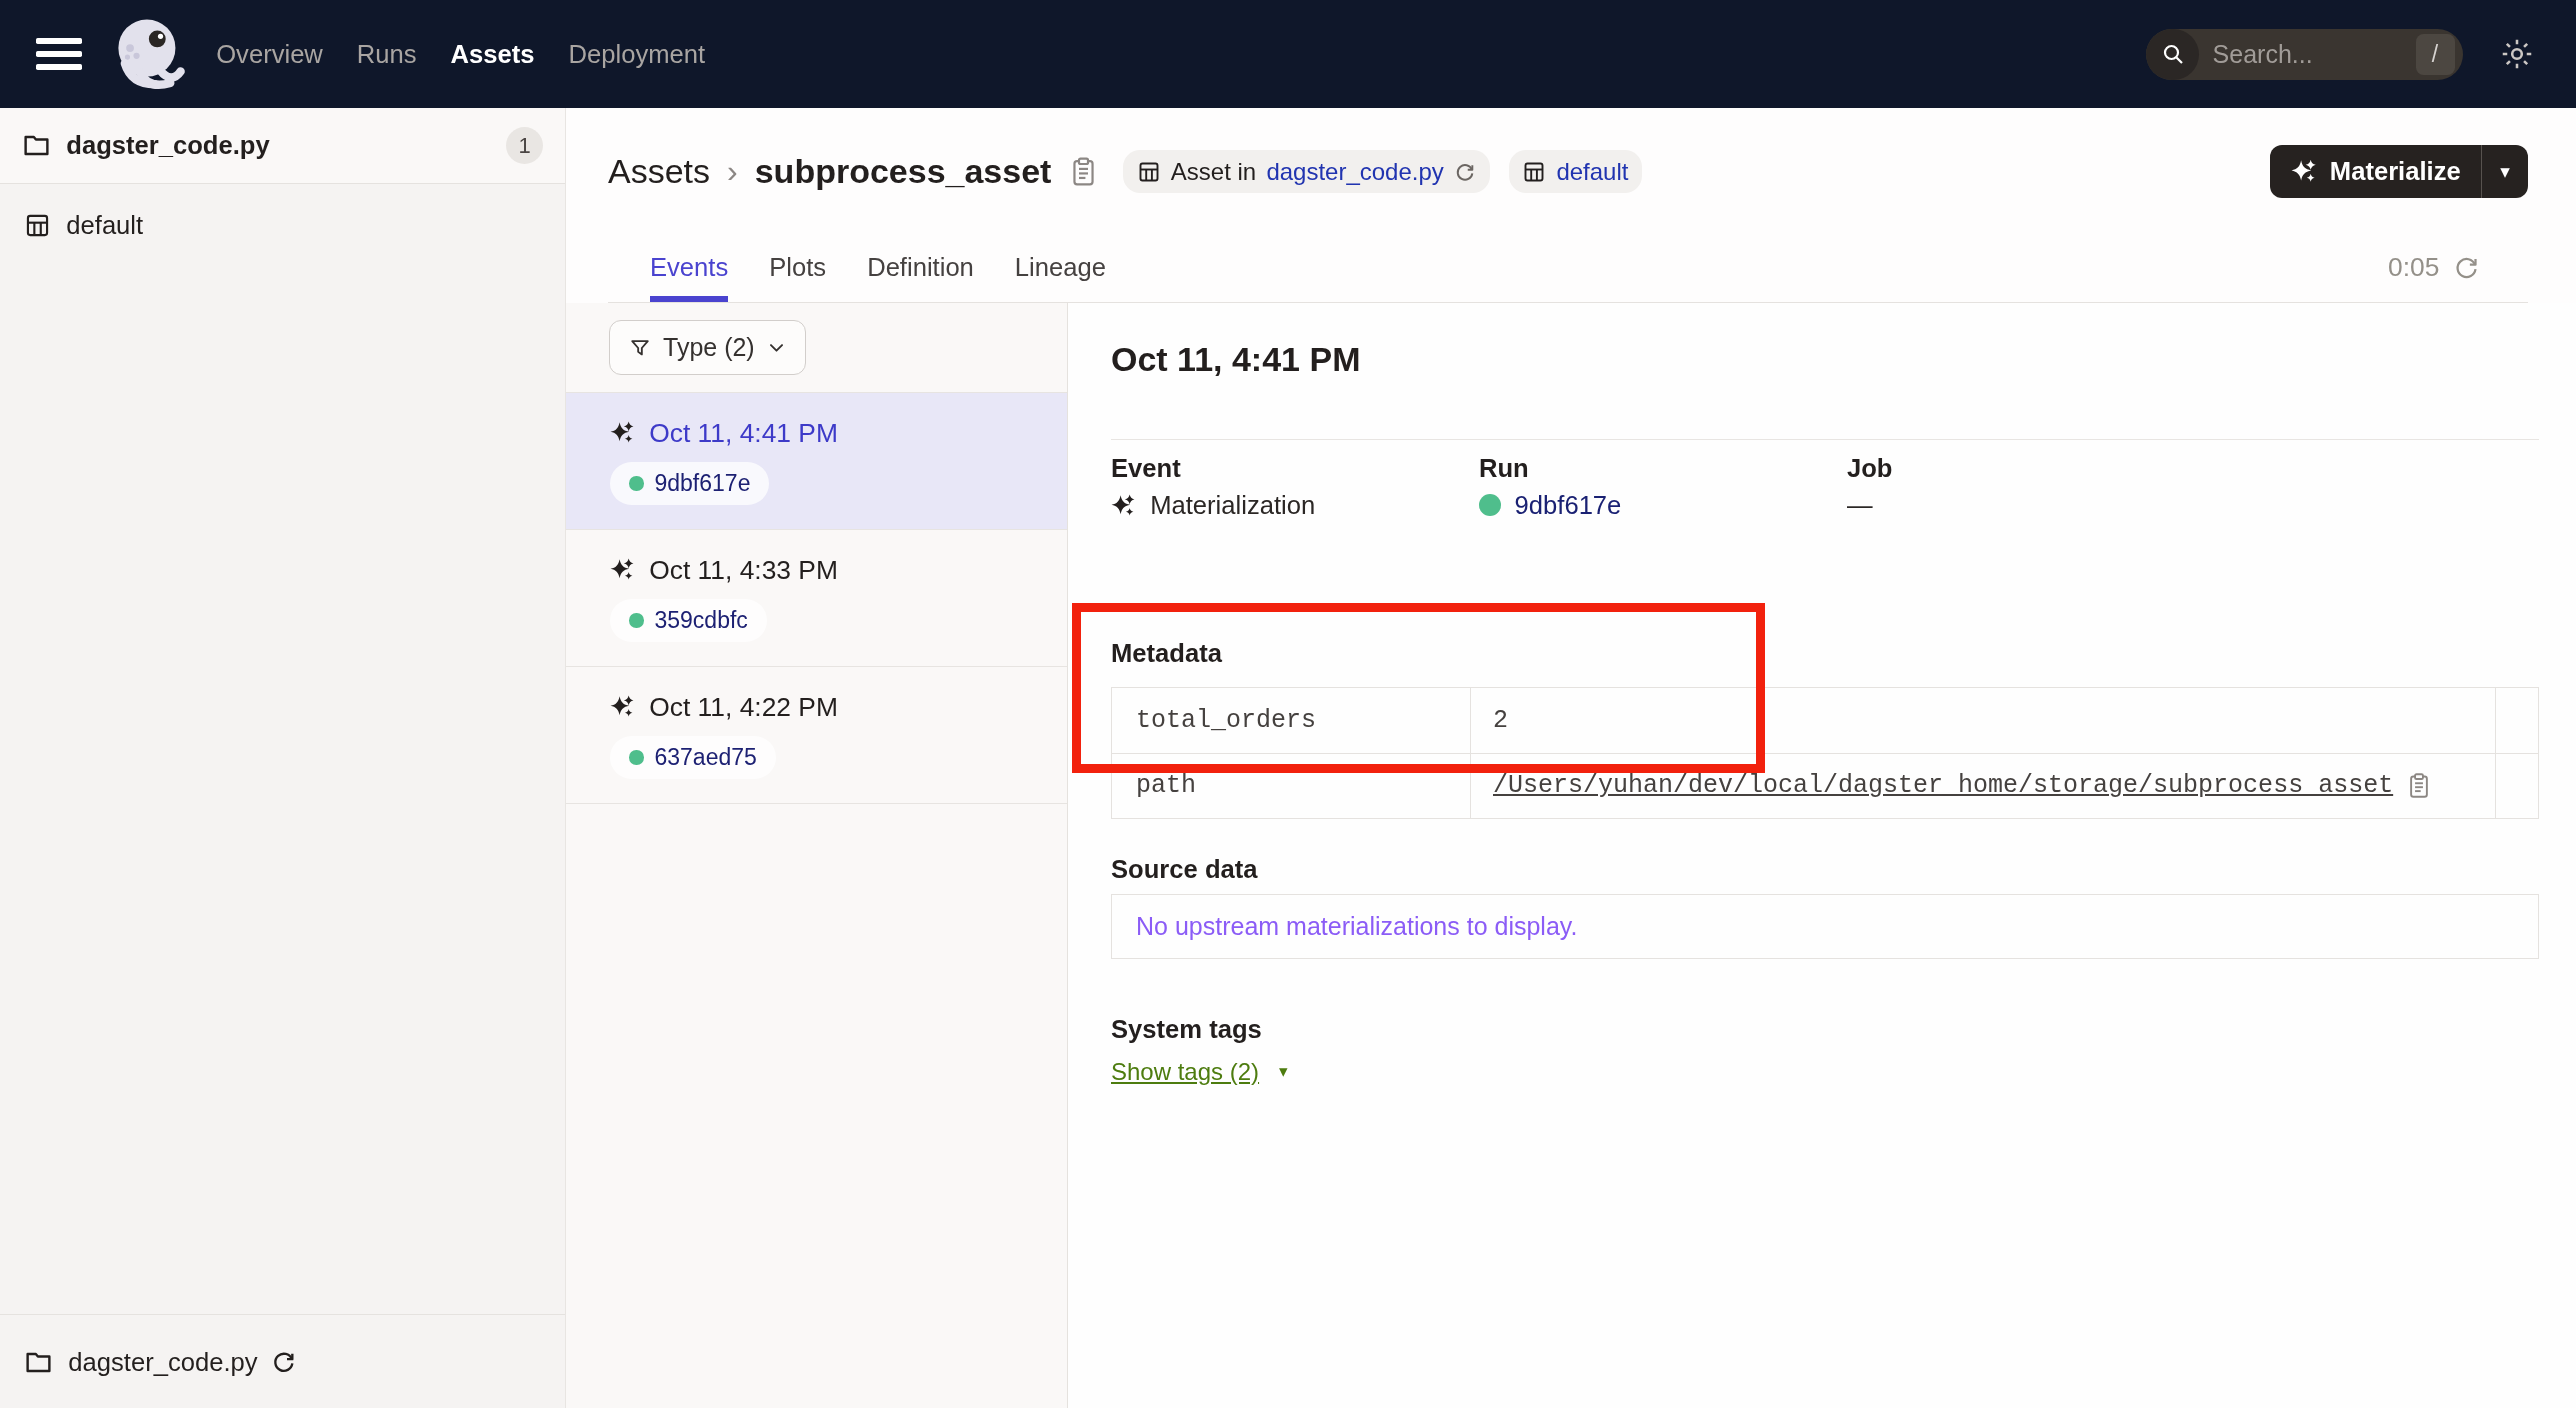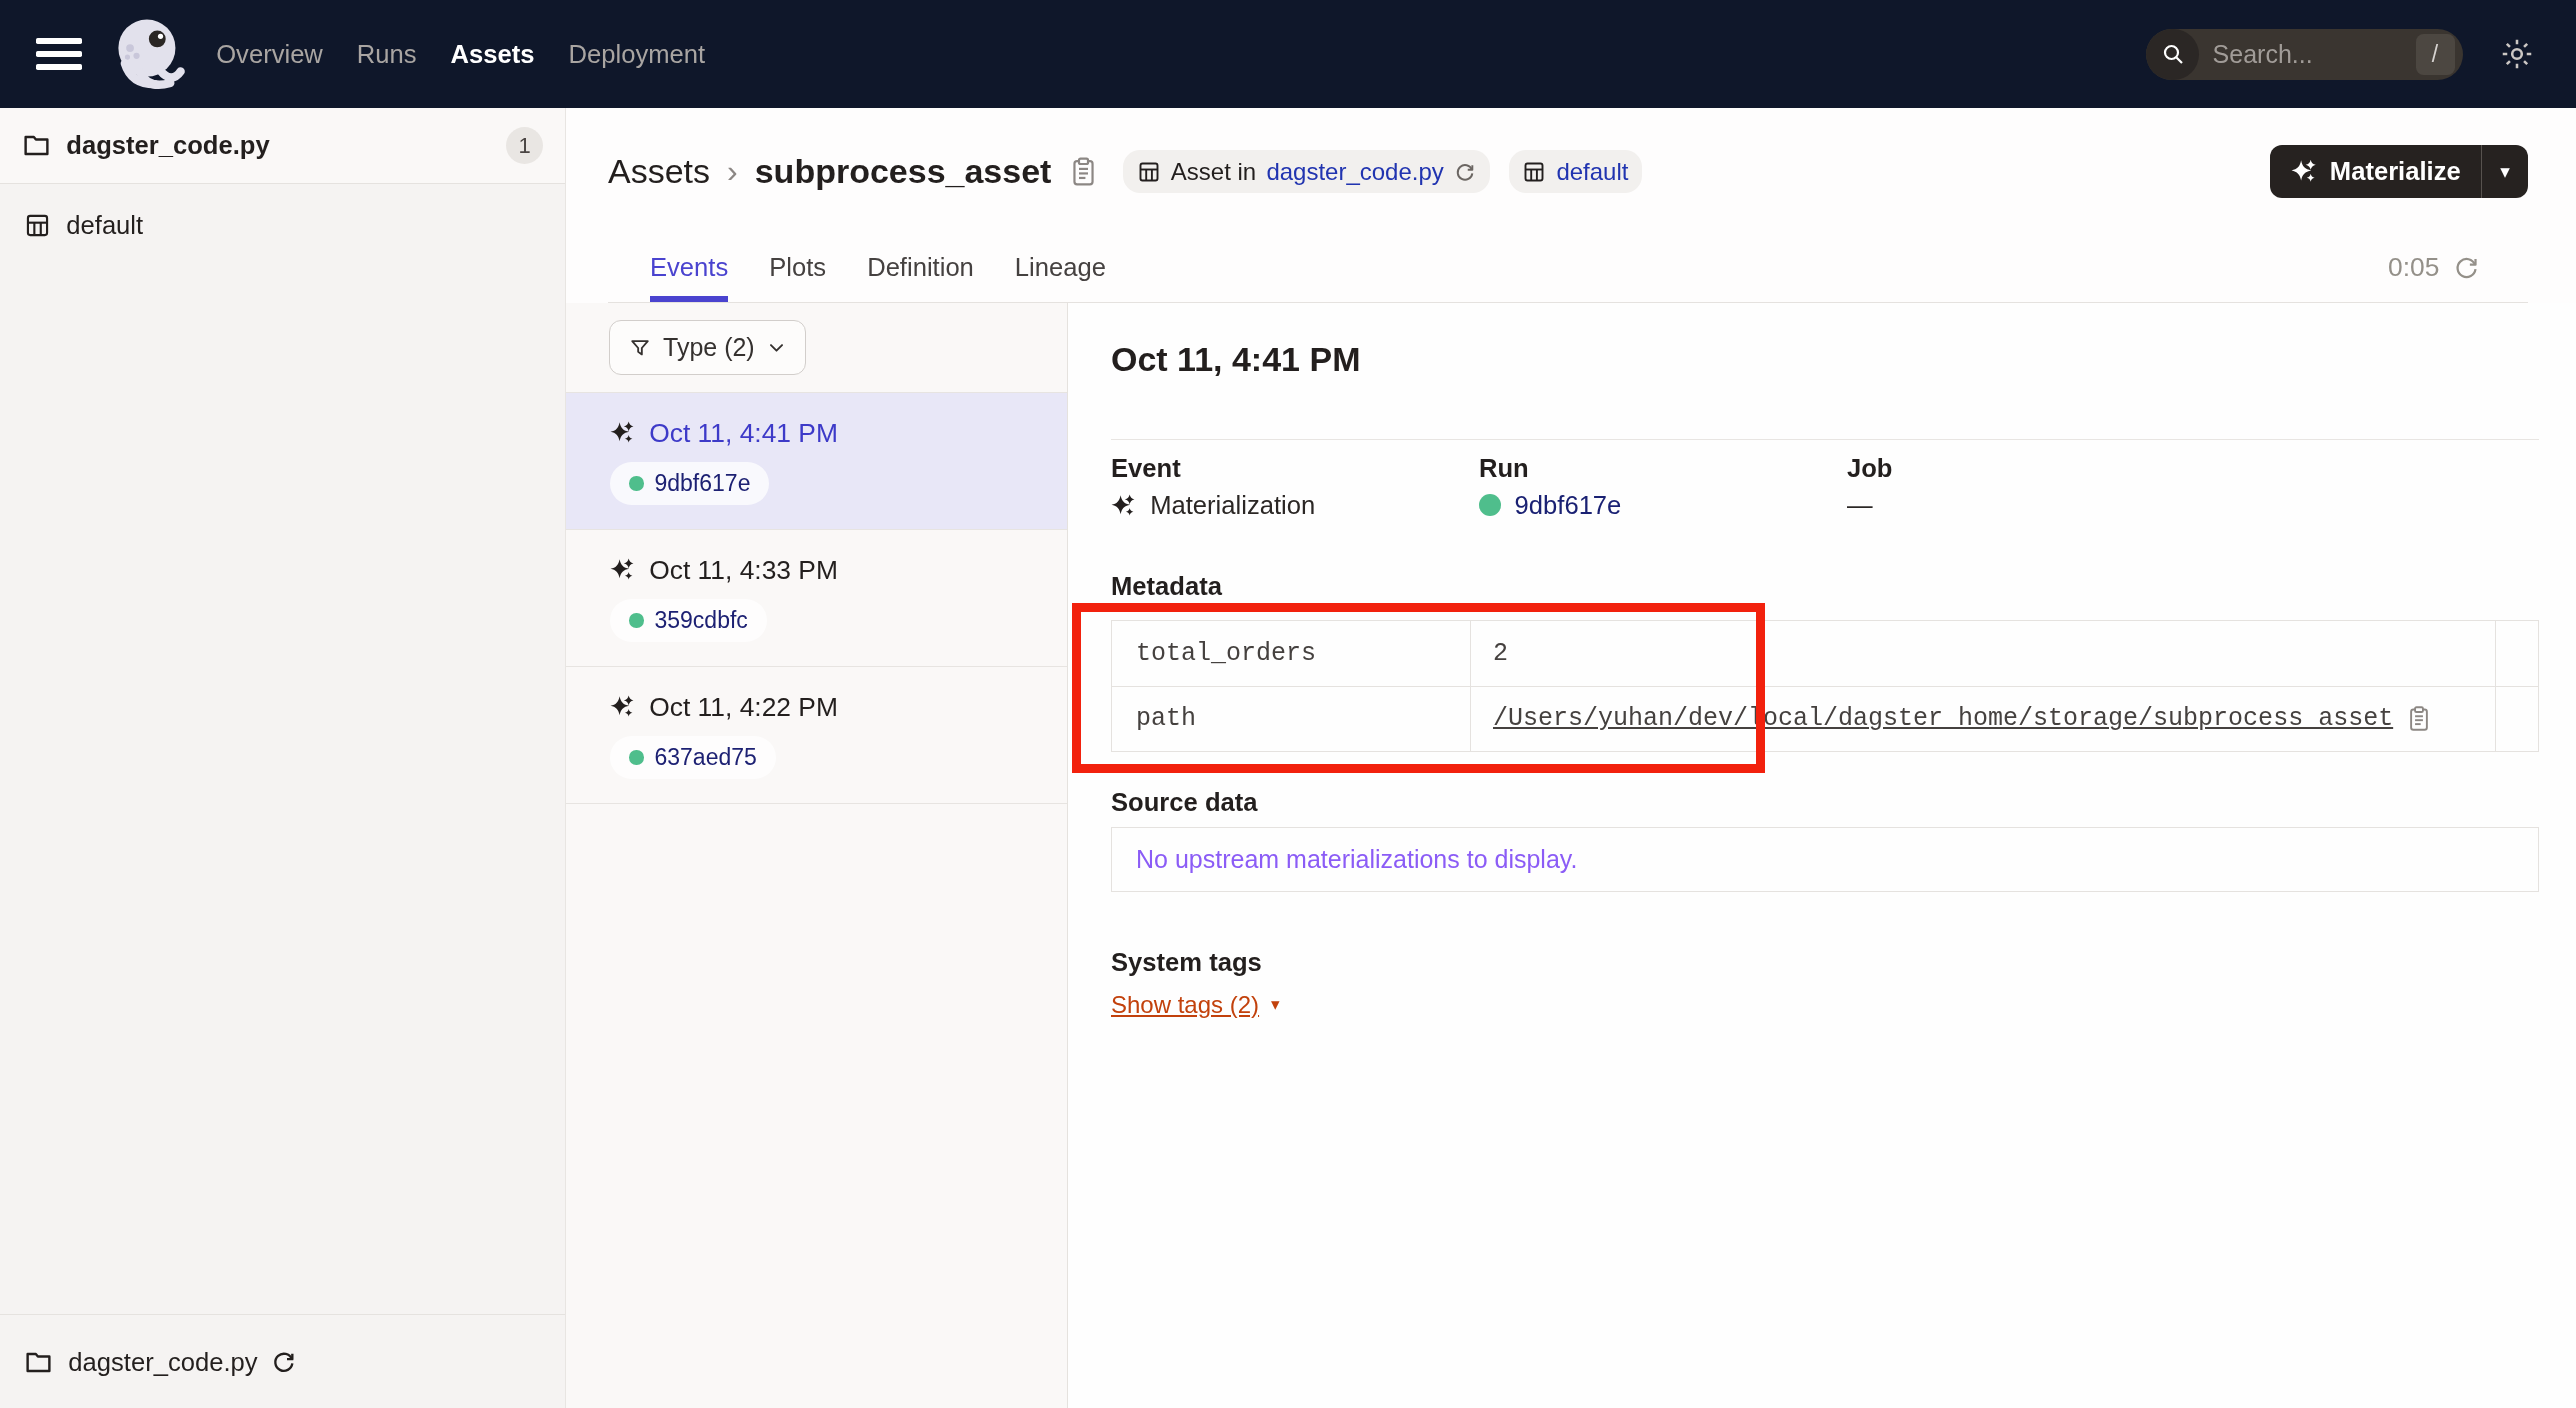--- a/index.html
+++ b/index.html
@@ -73,34 +73,34 @@
 
   .details-col { flex:1; background:#fefefe; padding:37px 37px 0 43px; min-width:0; }
   .d-heading { font-size:34px; font-weight:700; }
   .d-hr { border:none; border-top:0.9px solid #e8e5e2; margin-top:60px; margin-bottom:13.6px; }
   .fields { display:grid; grid-template-columns:368px 368px 1fr; }
   .f-label { font-size:25.6px; font-weight:700; }
   .f-value { margin-top:4px; display:flex; align-items:center; gap:13.6px; font-size:25.6px; color:#2b2725; height:37px; }
   .run-dot { width:22px; height:22px; border-radius:50%; background:#4fbe8c; }
   .run-link { color:#1a2173; cursor:pointer; }
   .sec-title { font-size:25.6px; font-weight:700; }
-  .meta-title { margin-top:48px; }
+  .meta-title { margin-top:115px; }
   .meta-table { margin-top:19px; border:0.9px solid #e5e2df; }
   .meta-row { display:grid; grid-template-columns:358px 1fr 43px; height:65px; }
   .meta-row + .meta-row { border-top:0.9px solid #e5e2df; }
   .meta-key, .meta-val { display:flex; align-items:center; font-family:"Liberation Mono", monospace; font-size:25px; color:#45413f; }
   .meta-key { padding-left:24px; }
   .meta-val { border-left:0.9px solid #e5e2df; padding-left:22px; }
   .meta-actions { border-left:0.9px solid #e5e2df; }
   .path-link { text-decoration:underline; cursor:pointer; color:#45413f; }
   .meta-copy { color:#8c8783; margin-left:13.6px; display:flex; cursor:pointer; }
   .src-title { margin-top:36px; }
   .src-box { margin-top:10.2px; border:0.9px solid #e5e2df; height:65px; display:flex; align-items:center; padding-left:24px; font-size:25px; color:#8b5cf6; }
   .tags-title { margin-top:56px; }
-  .show-tags { margin-top:13.6px; display:inline-flex; align-items:center; gap:12px; color:#c2410c; font-size:24px; cursor:pointer; }
+  .show-tags { margin-top:13.6px; display:inline-flex; align-items:center; gap:20px; color:#4d7c0f; font-size:24px; cursor:pointer; }
   .show-tags .txt { text-decoration:underline; }
   .show-tags .caret { font-size:17px; }
 
   
   .annotation { position:absolute; left:1072px; top:603px; width:693px; height:170px; border:9.4px solid #f2210d; z-index:60; pointer-events:none; }
 
   svg { display:block; }
 </style>
 </head>
 <body>

